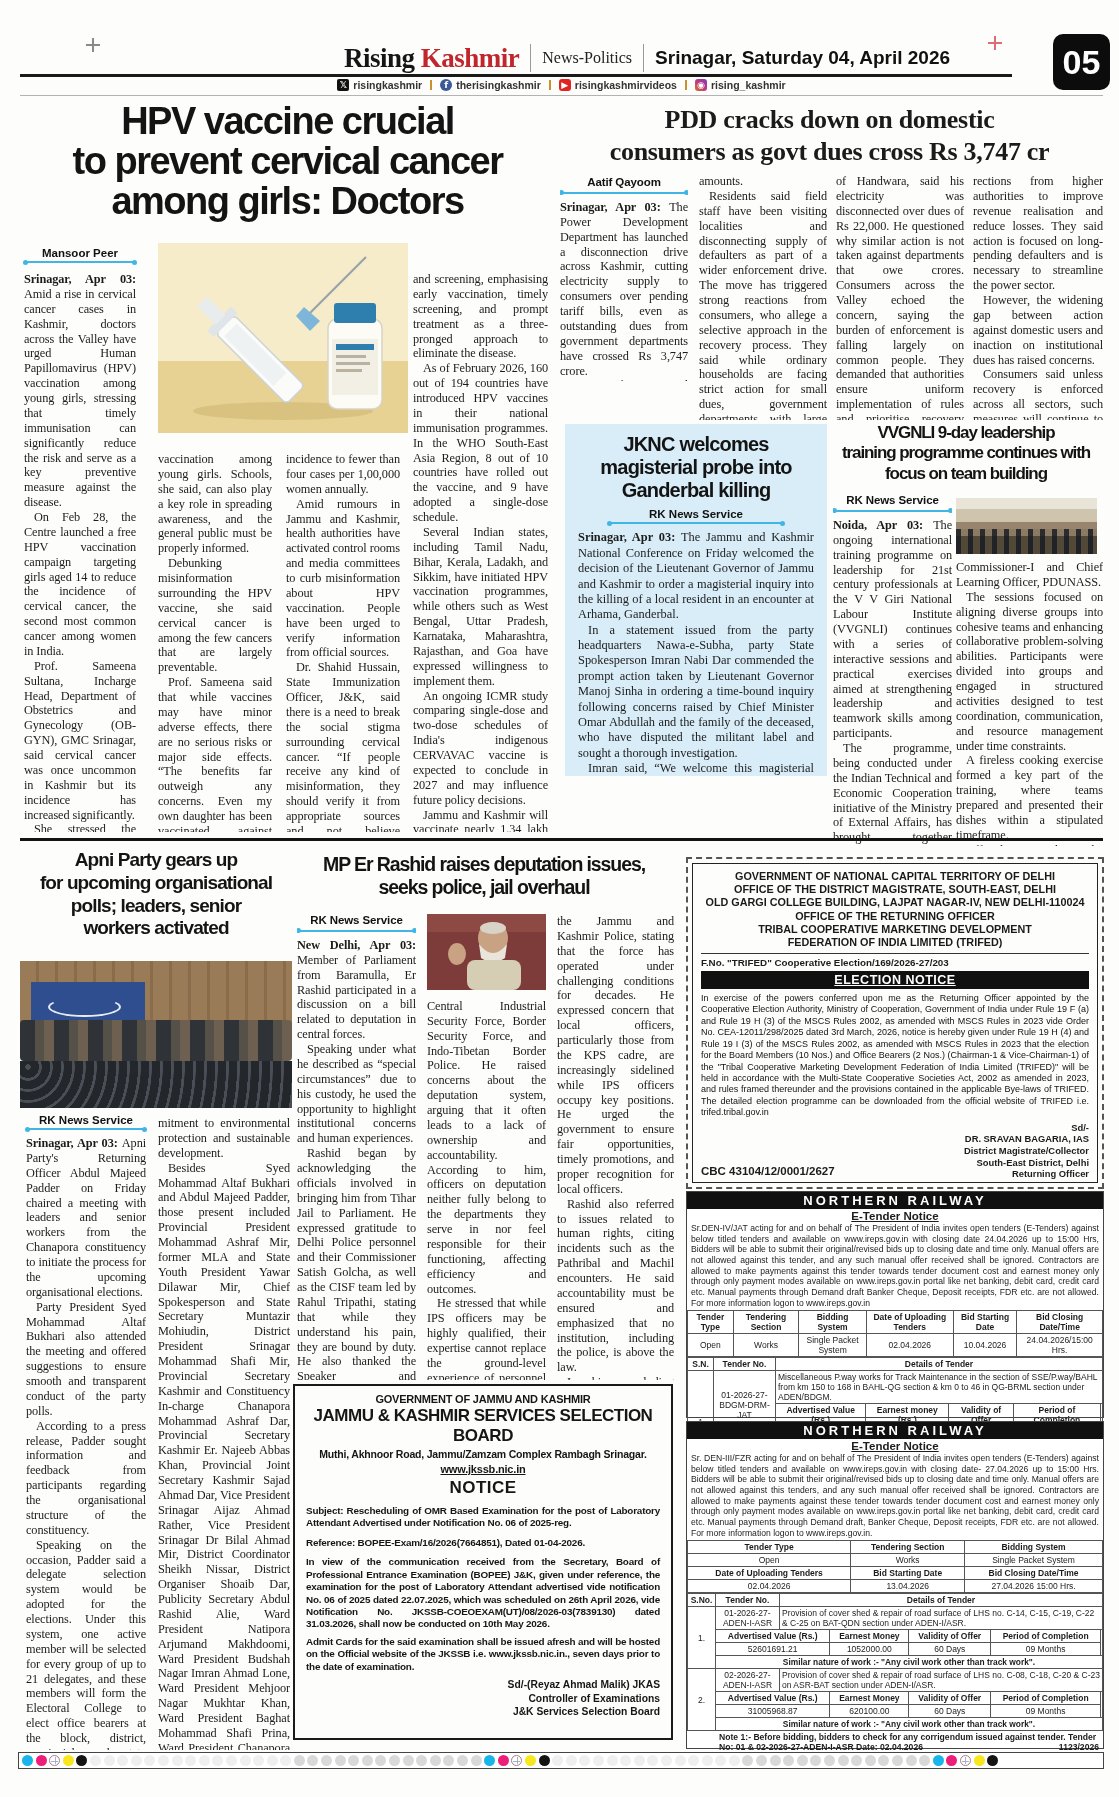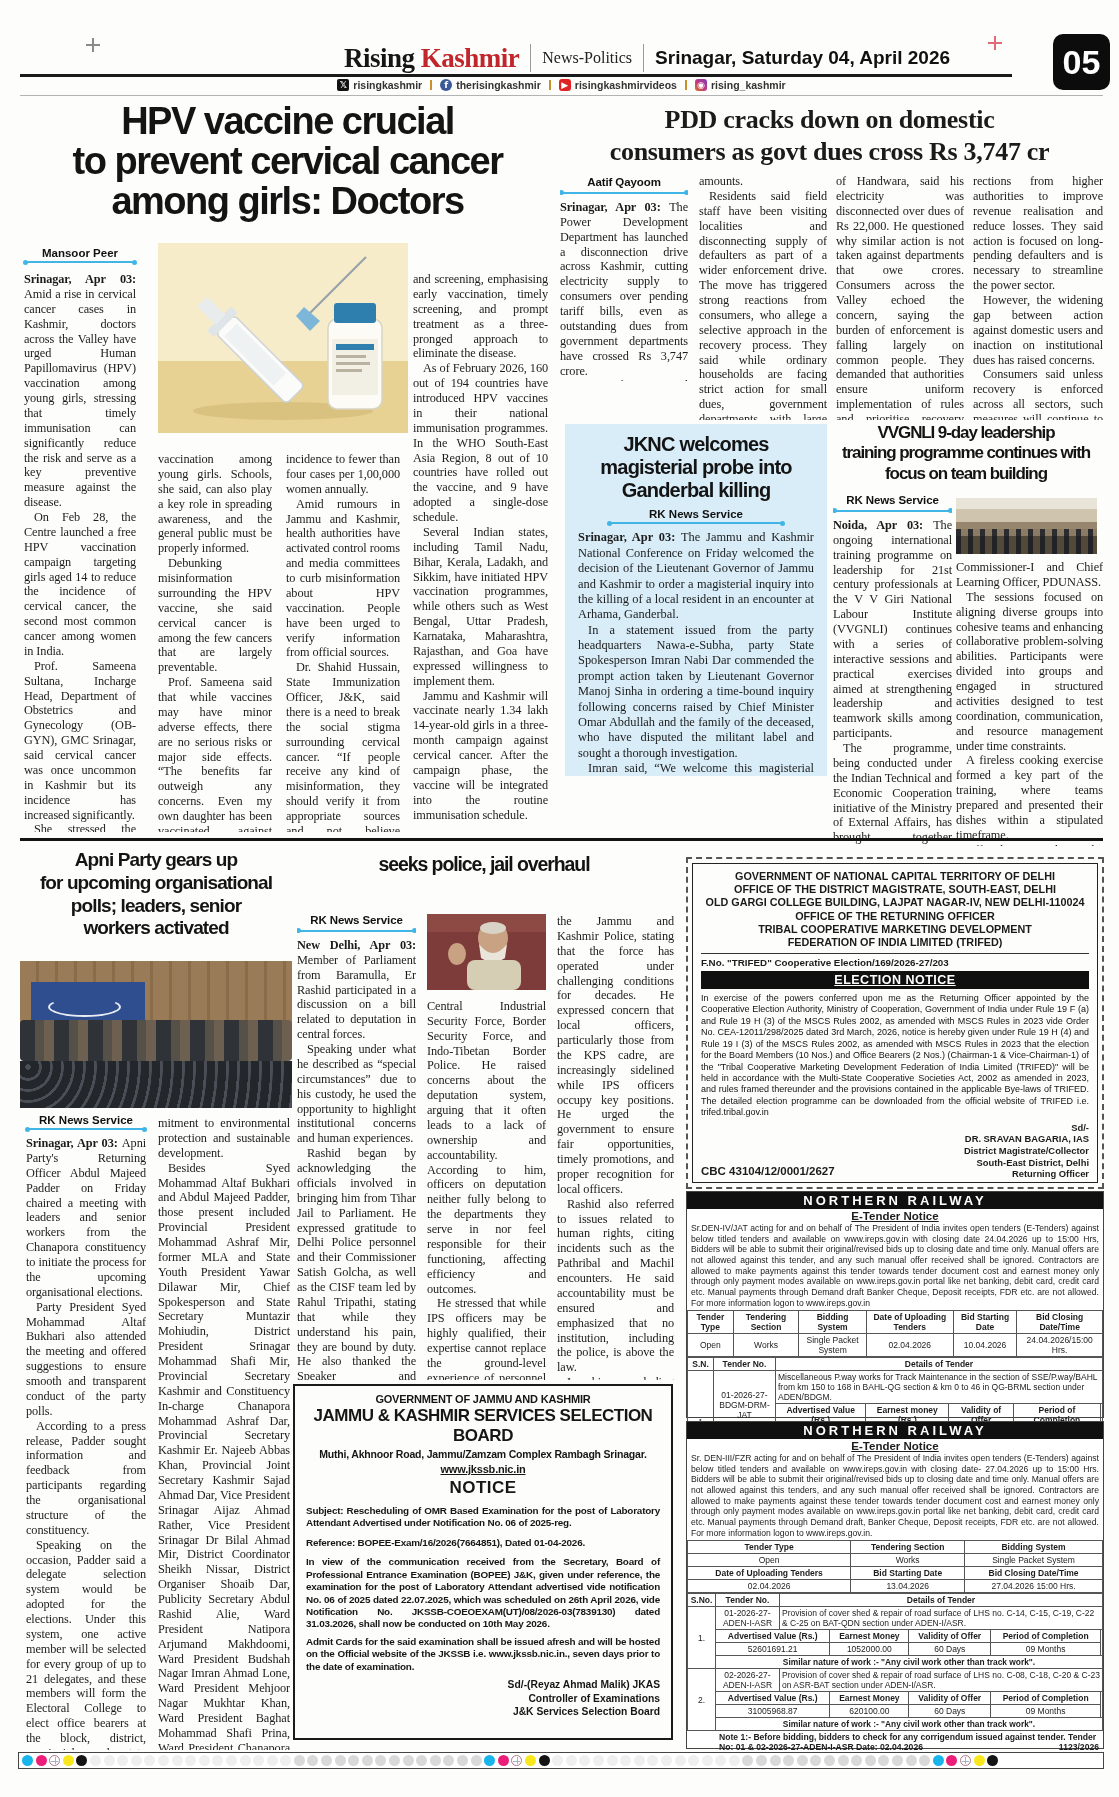--- a/index.html
+++ b/index.html
@@ -252,20 +252,21 @@
     </div>
   <div class="col" id="hpv-col3">
       <p class="para">incidence to fewer than four cases per 1,00,000 women annually.</p>
       <p class="para">Amid rumours in Jammu and Kashmir, health authorities have activated control rooms and media committees to curb misinformation about HPV vaccination. People have been urged to verify information from official sources.</p>
       <p class="para">Dr. Shahid Hussain, State Immunization Officer, J&amp;K, said there is a need to break the social stigma surrounding cervical cancer. “If people receive any kind of misinformation, they should verify it from appropriate sources and not believe rumours,” he said.</p>
     </div>
   <div class="col" id="hpv-col4">
       <p class="para">and screening, emphasising early vaccination, timely screening, and prompt treatment as a three-pronged approach to eliminate the disease.</p>
       <p class="para">As of February 2026, 160 out of 194 countries have introduced HPV vaccines in their national immunisation programmes. In the WHO South-East Asia Region, 8 out of 10 countries have rolled out the vaccine, and 9 have adopted a single-dose schedule.</p>
       <p class="para">Several Indian states, including Tamil Nadu, Bihar, Kerala, Ladakh, and Sikkim, have initiated HPV vaccination programmes, while others such as West Bengal, Uttar Pradesh, Karnataka, Maharashtra, Rajasthan, and Goa have expressed willingness to implement them.</p>
+      <p class="para">An ongoing ICMR study comparing single-dose and two-dose schedules of India's indigenous CERVAVAC vaccine is expected to conclude in 2027 and may influence future policy decisions.</p>
       <p class="para">Jammu and Kashmir will vaccinate nearly 1.34 lakh 14-year-old girls in a three-month campaign against cervical cancer. After the campaign phase, the vaccine will be integrated into the routine immunisation schedule.</p>
     </div>
 
   <div class="abs" id="pdd-headline">
       <div class="hl-line">PDD cracks down on domestic</div>
       <div class="hl-line">consumers as govt dues cross Rs 3,747 cr</div>
     </div>
   <div class="col" id="pdd-col1">
     <div class="byline">
       <span class="byline-name">Aatif Qayoom</span>
@@ -352,20 +353,21 @@
       <p class="para">Party President Syed Mohammad Altaf Bukhari also attended the meeting and offered suggestions to ensure smooth and transparent conduct of the party polls.</p>
       <p class="para">According to a press release, Padder sought information and feedback from participants regarding the organisational structure of the constituency.</p>
       <p class="para">Speaking on the occasion, Padder said a delegate selection system would be adopted for the elections. Under this system, one active member will be selected for every group of up to 21 delegates, and these members will form the Electoral College to elect office bearers at the block, district, provincial, and state levels.</p>
     </div>
   <div class="col" id="apni-col2">
       <p class="para">mitment to environmental protection and sustainable development.</p>
       <p class="para">Besides Syed Mohammad Altaf Bukhari and Abdul Majeed Padder, those present included Provincial President Mohammad Ashraf Mir, former MLA and State Youth President Yawar Dilawar Mir, Chief Spokesperson and State Secretary Muntazir Mohiudin, District President Srinagar Mohammad Shafi Mir, Provincial Secretary Kashmir and Constituency In-charge Chanapora Mohammad Ashraf Dar, Provincial Secretary Kashmir Er. Najeeb Abbas Khan, Provincial Joint Secretary Kashmir Sajad Ahmad Dar, Vice President Srinagar Aijaz Ahmad Rather, Vice President Srinagar Dr Bilal Ahmad Mir, District Coordinator Sheikh Nissar, District Organiser Shoaib Dar, Publicity Secretary Abdul Rashid Alie, Ward President Natipora Arjumand Makhdoomi, Ward President Budshah Nagar Imran Ahmad Lone, Ward President Mehjoor Nagar Mukhtar Khan, Ward President Baghat Mohammad Shafi Prina, Ward President Chanapora Bilal Ahmad Shah, Ward President Bagh-e-Mehtab Nazir Beigh, Ward President Hyderpora Sheikh Muzafar, Ward President Rawalpora Nazir Ahmad, and other senior workers from across the constituency.</p>
     </div>
 
   <div class="abs hl" id="rashid-headline">
+      <div class="hl-line">MP Er Rashid raises deputation issues,</div>
       <div class="hl-line">seeks police, jail overhaul</div>
     </div>
   <div class="col" id="rashid-col1">
     <div class="byline">
       <span class="byline-name">RK News Service</span>
       <div class="byline-rule"></div>
     </div>
     <div>
         <p class="para"><b>New Delhi, Apr 03: </b>Member of Parliament from Baramulla, Er Rashid participated in a discussion on a bill related to deputation in central forces.</p>
         <p class="para">Speaking under what he described as “special circumstances” due to his custody, he used the opportunity to highlight institutional concerns and human experiences.</p>

